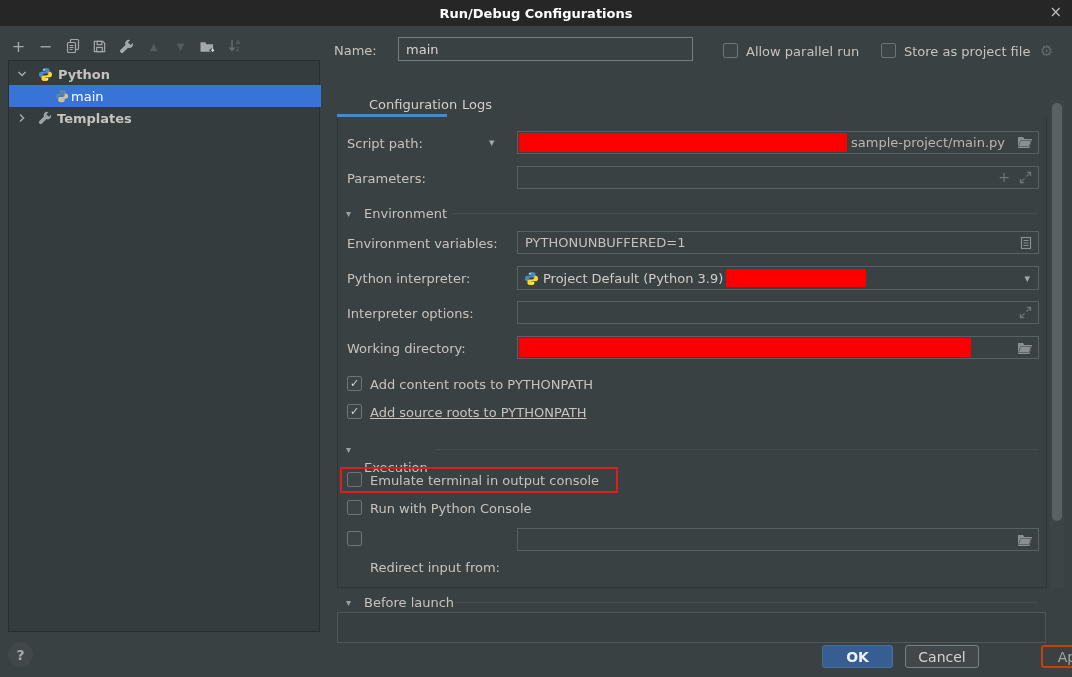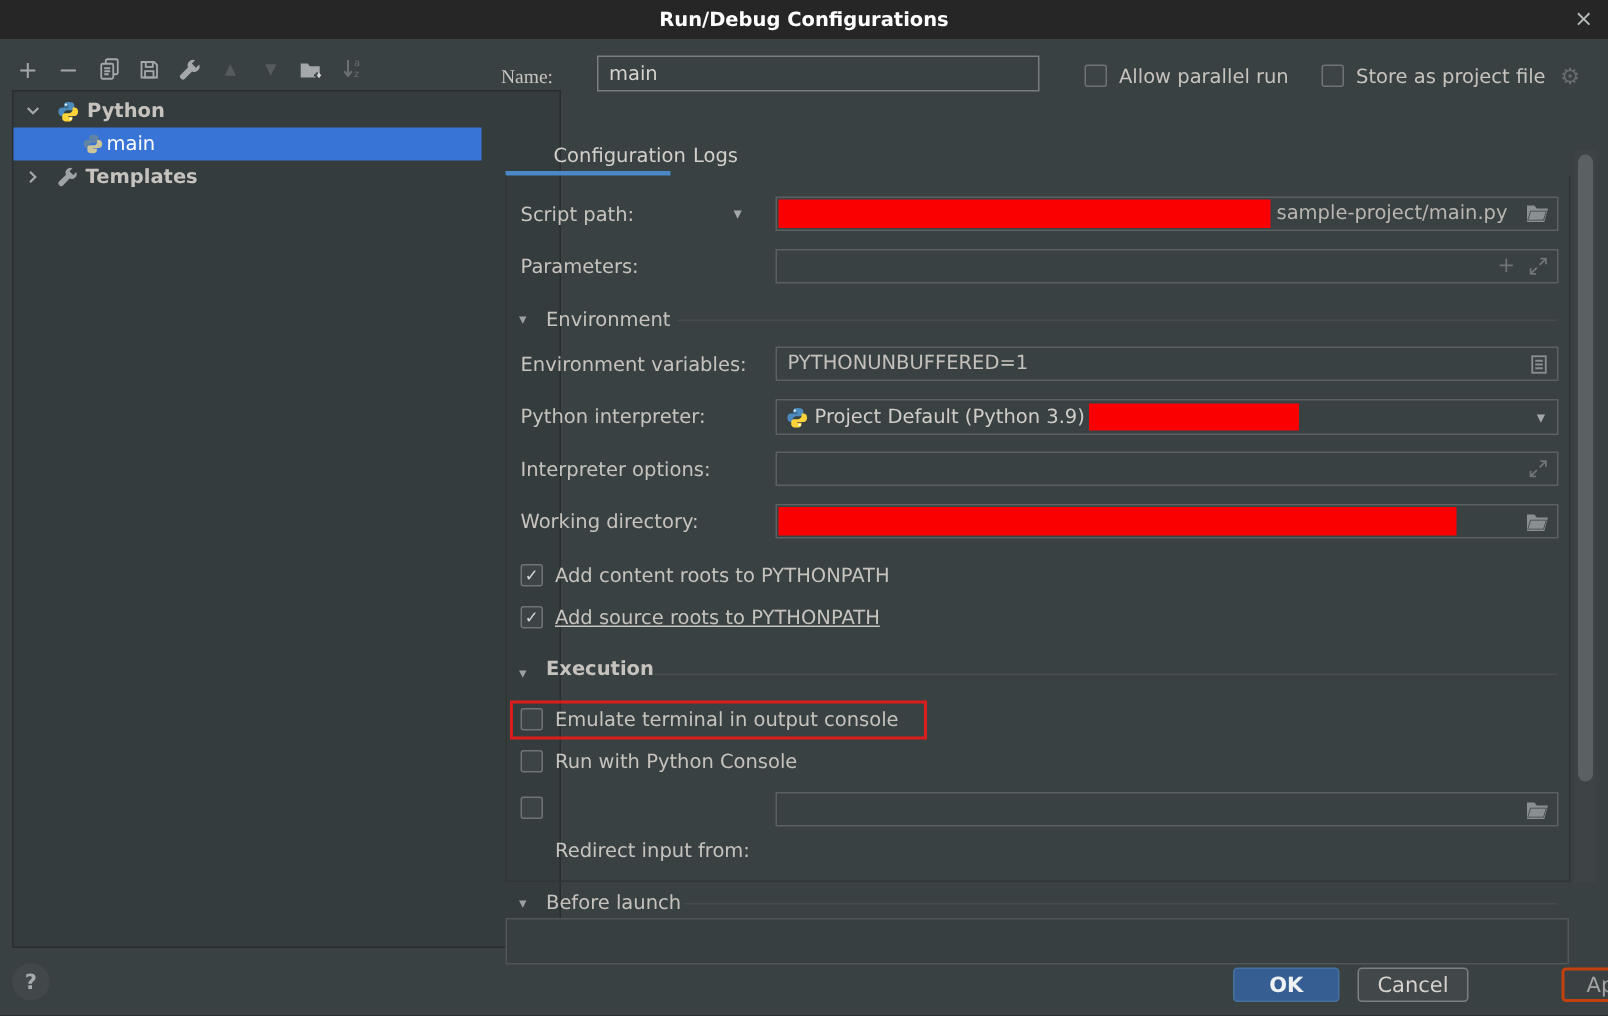--- a/index.html
+++ b/index.html
@@ -16,21 +16,21 @@
   }
   .title { color:#ffffff; font-weight:bold; font-size:13px; }
   .close-x {
     position:absolute; right:10px; top:3px; color:#b8bcbd; font-size:15px;
     cursor:default; line-height:18px;
   }
   .toolbar { position:absolute; left:10px; top:36px; height:20px; display:flex; gap:10px; align-items:center; }
   .tbtn { width:17px; height:17px; display:flex; align-items:center; justify-content:center; color:#a4a8aa; font-size:13px; }
   .tbtn.dim { color:#565b5d; }
   .panel {
-    position:absolute; left:8px; top:60px; width:366px; height:572px;
+    position:absolute; left:8px; top:60px; width:312px; height:572px;
     background:#353c3e; border:1px solid #2a2e30;
   }
   .trow { position:absolute; left:0; width:312px; height:22px; display:flex; align-items:center; }
   .trow .chev { width:14px; margin-left:8px; display:flex; align-items:center; }
   .trow.selected { background:#3874d6; color:#ffffff; }
   .tree-label { font-weight:bold; margin-left:5px; }
   .tree-label.plain { font-weight:normal; }
   .helpbtn {
     position:absolute; left:8px; top:642px; width:25px; height:25px; border-radius:50%;
     background:#42484a; color:#a7abac; font-weight:bold; font-size:14px;
@@ -164,21 +164,21 @@
         </svg>
       </span>
       <span class="tree-label">Templates</span>
     </div>
   </div>
 
   <div class="helpbtn">
     <span>?</span>
   </div>
 
-  <span class="lbl" style="left:334px; top:43px;font-family:Liberation Serif, serif;">Name:</span>
+  <span class="lbl" style="left:334px; top:43px;">Name:</span>
   <div class="field" style="left:398px; top:37px; width:295px; height:24px; border-color:#787d7f;">
     <span class="val" style="color:#d6d3cf;">main</span>
   </div>
   <span class="cb" style="left:723px; top:43px;"></span>
   <span class="lbl" style="left:746px; top:44px;">Allow parallel run</span>
   <span class="cb" style="left:881px; top:43px;"></span>
   <span class="lbl" style="left:904px; top:44px;">Store as project file</span>
   <span class="abs gear" style="left:1040px; top:42px;">⚙</span>
 
   <span class="tab" style="left:347px; top:97px;margin-left:22px;">Configuration</span>
@@ -268,21 +268,21 @@
   <span class="cb" style="left:347px; top:376px;">
     <span>✓</span>
   </span>
   <span class="lbl" style="left:370px; top:377px;">Add content roots to PYTHONPATH</span>
   <span class="cb" style="left:347px; top:404px;">
     <span>✓</span>
   </span>
   <span class="lbl" style="left:370px; top:405px;text-decoration:underline;">Add source roots to PYTHONPATH</span>
 
   <span class="sec-caret" style="left:346px; top:444px;">▾</span>
-  <span class="lbl" style="left:364px; top:439px;font-weight:bold;">Execution</span>
+  <span class="lbl" style="left:364px; top:460px;">Execution</span>
   <div class="hline" style="left:436px; top:449px; width:602px;"></div>
 
   <span class="cb" style="left:347px; top:472px;"></span>
   <span class="lbl" style="left:370px; top:473px;">Emulate terminal in output console</span>
   <div class="annotation"></div>
 
   <span class="cb" style="left:347px; top:500px;"></span>
   <span class="lbl" style="left:370px; top:501px;">Run with Python Console</span>
 
   <span class="cb" style="left:347px; top:531px;"></span>

